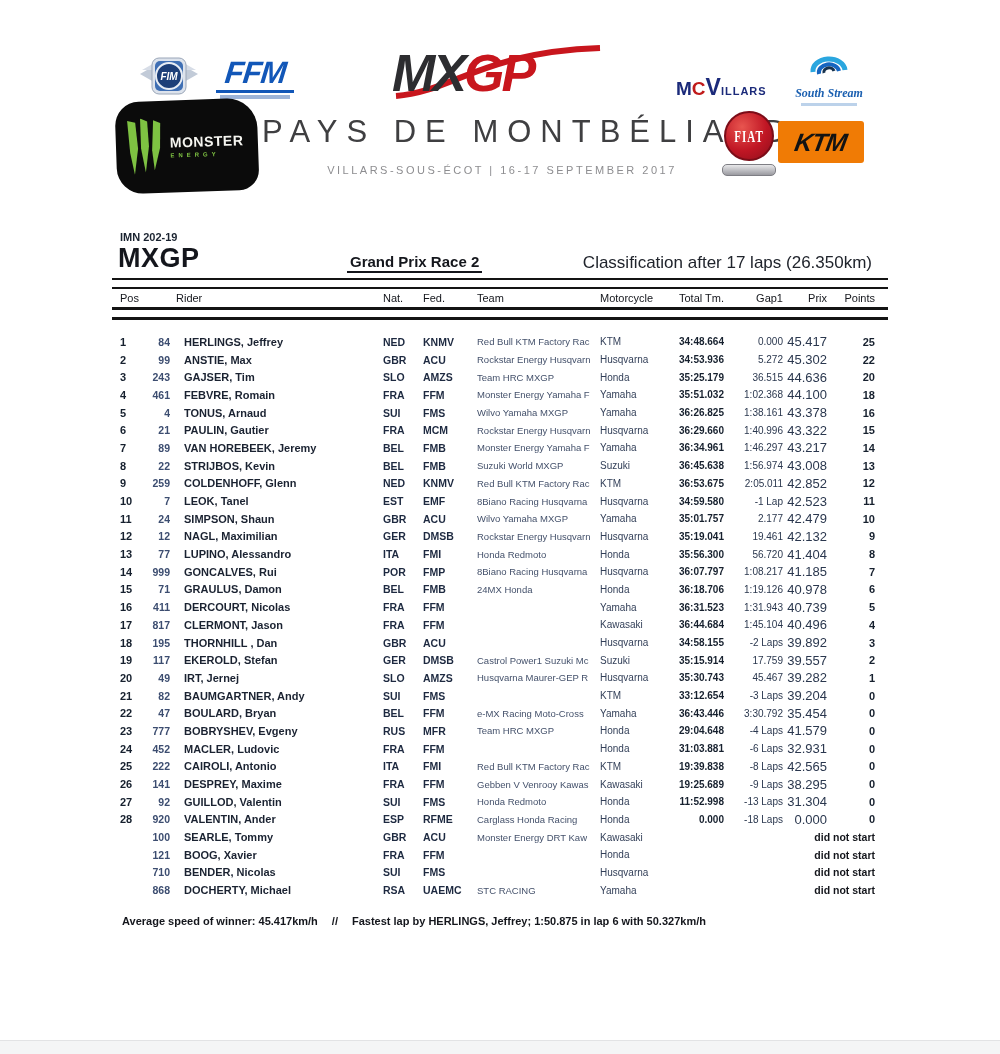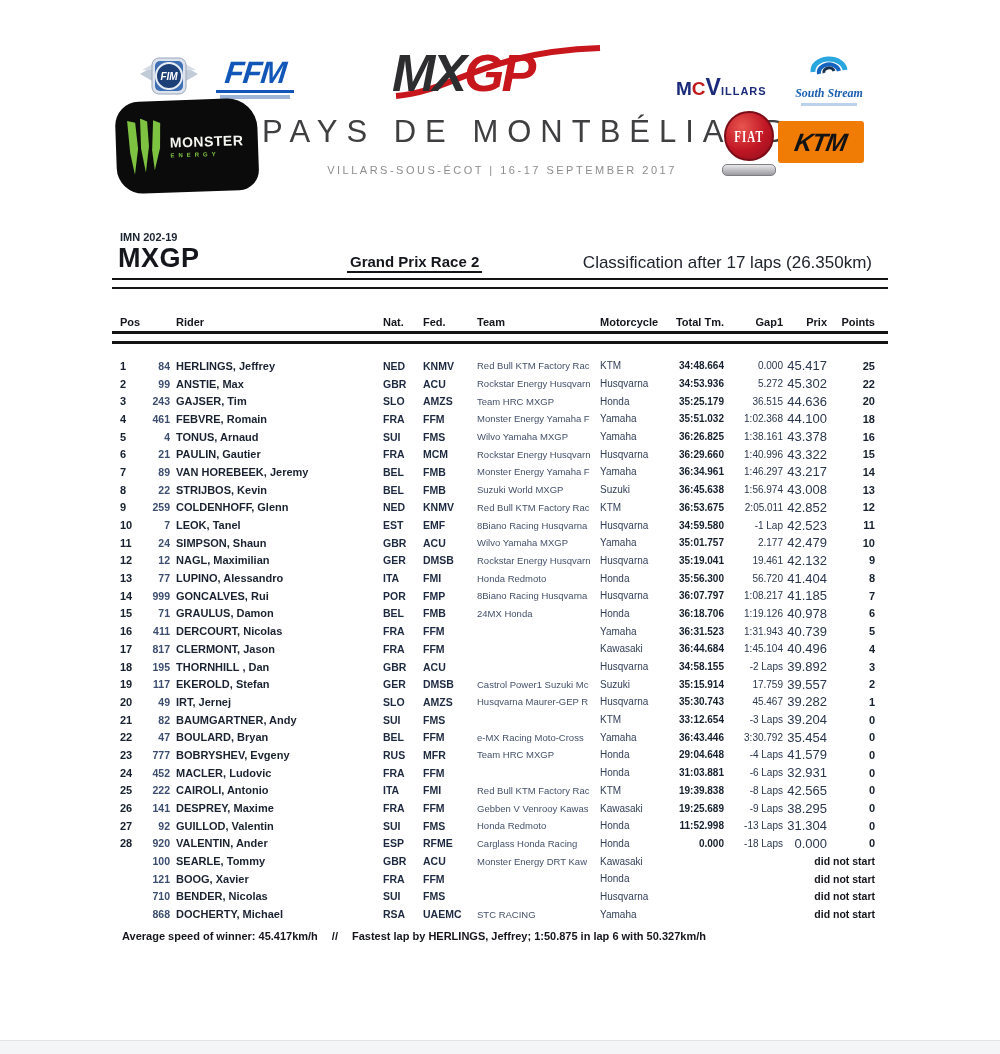--- a/index.html
+++ b/index.html
@@ -76,41 +76,41 @@
   .doc-class{position:absolute;left:6px;top:0;font-size:27px;font-weight:800;
              letter-spacing:.5px;color:#14161c;}
   .race-title{position:absolute;left:235px;bottom:3px;font-size:15px;font-weight:700;
               color:#14161c;border-bottom:2px solid #14161c;padding:0 3px 1px;}
   .classification{position:absolute;right:16px;bottom:3px;font-size:17px;color:#20242c;}
   .rule-a{height:7px;border-top:2px solid #141414;border-bottom:2px solid #141414;margin-top:2px;}
   .rule-b{height:7px;border-top:3px solid #141414;border-bottom:3px solid #141414;}
 
   .hgrid,.trow{display:grid;
     grid-template-columns:30px 28px 213px 40px 54px 123px 54px 70px 59px 44px 48px;}
-  .hgrid{align-items:center;height:18px;font-size:11px;font-weight:700;color:#14161c;margin-top:24px;}
+  .hgrid{align-items:center;height:18px;font-size:11px;font-weight:400;color:#14161c;}
   .h-pos{padding-left:8px;} .h-name{padding-left:6px;}
   .h-right{text-align:right;}
 
   .tbody{margin-top:13px;}
   .trow{height:17.7px;align-items:center;}
   .cell{white-space:nowrap;overflow:hidden;}
   .c-pos{padding-left:8px;font-size:11px;font-weight:700;}
   .c-num{text-align:right;font-size:10.5px;font-weight:700;color:#3c4d70;}
-  .c-name{padding-left:6px;font-size:11px;font-weight:700;color:#1a2231;}
+  .c-name{padding-left:14px;font-size:11px;font-weight:700;color:#1a2231;}
   .c-nat{font-size:10.5px;font-weight:700;color:#1d2940;}
   .c-fed{font-size:10.5px;font-weight:700;color:#1d2940;}
   .c-team{font-size:9.5px;color:#44516b;}
   .c-moto{font-size:10px;color:#323f58;}
   .c-total{text-align:right;font-size:10px;font-weight:700;color:#16202e;}
   .c-gap{text-align:right;font-size:10px;color:#2a374e;}
   .c-speed{text-align:right;font-size:13px;color:#2a374e;}
   .c-points{text-align:right;font-size:11px;font-weight:700;color:#16202e;}
   .c-status{grid-column:8 / 12;text-align:right;font-size:10.5px;font-weight:700;color:#14161c;}
 
-  .doc-footer{margin-top:7px;padding-left:10px;font-size:11px;font-weight:700;color:#14161c;
+  .doc-footer{margin-top:16px;padding-left:10px;font-size:11px;font-weight:700;color:#14161c;
               display:flex;gap:14px;white-space:nowrap;}
 
   .bottom-strip{position:absolute;left:0;bottom:0;width:1000px;height:13px;
                 background:#f4f5f6;border-top:1px solid #e2e3e5;}
 </style>
 </head>
 <body>
 
 <div id="page">
 

